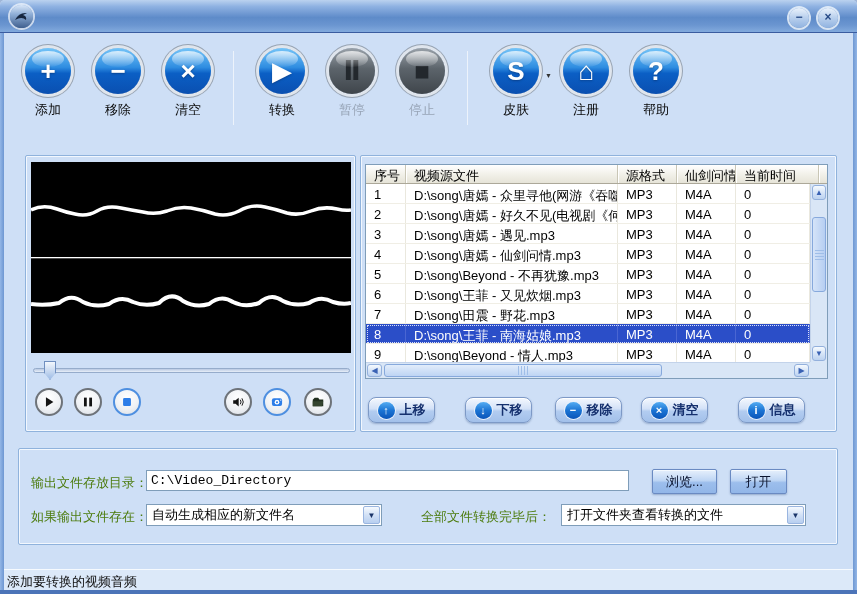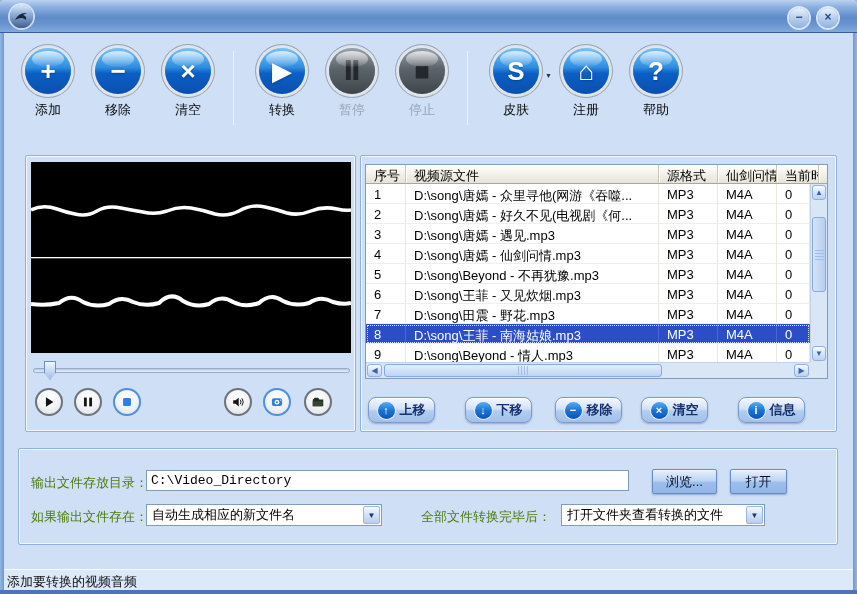--- a/index.html
+++ b/index.html
@@ -62,21 +62,21 @@
     background:radial-gradient(circle at 50% 32%,#FFFFFF 0%,#F0F2F5 55%,#D8DDE3 100%);
     display:flex; align-items:center; justify-content:center; }
   .pbtn.blue { border-color:#4E8FE0; }
 
   
   .table { position:absolute; left:4px; top:8px; width:463px; height:215px; background:#FFF; border:1px solid #7F9DB9; }
   .thead { display:flex; height:19px; background:linear-gradient(180deg,#FFFFFF 0%,#F1F0E8 55%,#E6E4D8 100%);
     border-bottom:1px solid #ACA899; padding-right:8px; }
   .th { font-size:13px; padding:2px 0 0 8px; border-right:1px solid #C9C6B6; box-shadow:1px 0 0 #FFFFFF;
     white-space:nowrap; overflow:hidden; }
-  .c1{width:40px;} .c2{width:253px;} .c3{width:59px;} .c4{width:59px;} .c5{flex:1;}
+  .c1{width:40px;} .c2{width:212px;} .c3{width:59px;} .c4{width:59px;} .c5{flex:1;}
   .tbody { position:absolute; left:0; top:19px; right:17px; bottom:16px; overflow:hidden; }
   .tr { display:flex; height:20px; border-bottom:1px solid #F0EEE5; }
   .td { font-size:13px; padding:3px 0 0 8px; border-right:1px solid #EAE8DE; white-space:nowrap; overflow:hidden; color:#000; }
   .tr.selected { background:#2B4EC8; }
   .tr.selected .td { color:#FFFFFF; border-right-color:#4A66D2; }
   .tr.selected { outline:1px dotted #D8DEF8; outline-offset:-2px; }
 
   
   .vscroll { position:absolute; top:19px; right:0; bottom:16px; width:17px; background:#D9E6F6; border-left:1px solid #C3D3EA; }
   .hscroll { position:absolute; left:0; right:17px; bottom:0; height:16px; background:#D9E6F6; border-top:1px solid #C3D3EA; }
@@ -403,21 +403,21 @@
     <input class="tinput" style="left: 127px; top: 21px; width: 483px;" value="C:\Video_Directory">
     <div class="btn2" style="left:633px; width:65px;">浏览...</div>
     <div class="btn2" style="left:711px; width:57px;">打开</div>
 
     <div class="lbl" style="left:12px; top:59px;">如果输出文件存在：</div>
     <div class="combo" style="left:127px; top:55px; width:236px;">
       <span>自动生成相应的新文件名</span>
       <span class="arrow">▼</span>
     </div>
     <div class="lbl" style="left:402px; top:59px;">全部文件转换完毕后：</div>
-    <div class="combo" style="left:542px; top:55px; width:204px;">
+    <div class="combo" style="left:542px; top:55px; width:245px;">
       <span>打开文件夹查看转换的文件</span>
       <span class="arrow">▼</span>
     </div>
   </div>
 
   <div class="statusbar">
     <span>添加要转换的视频音频</span>
   </div>
 
   <div class="frame-l"></div>

